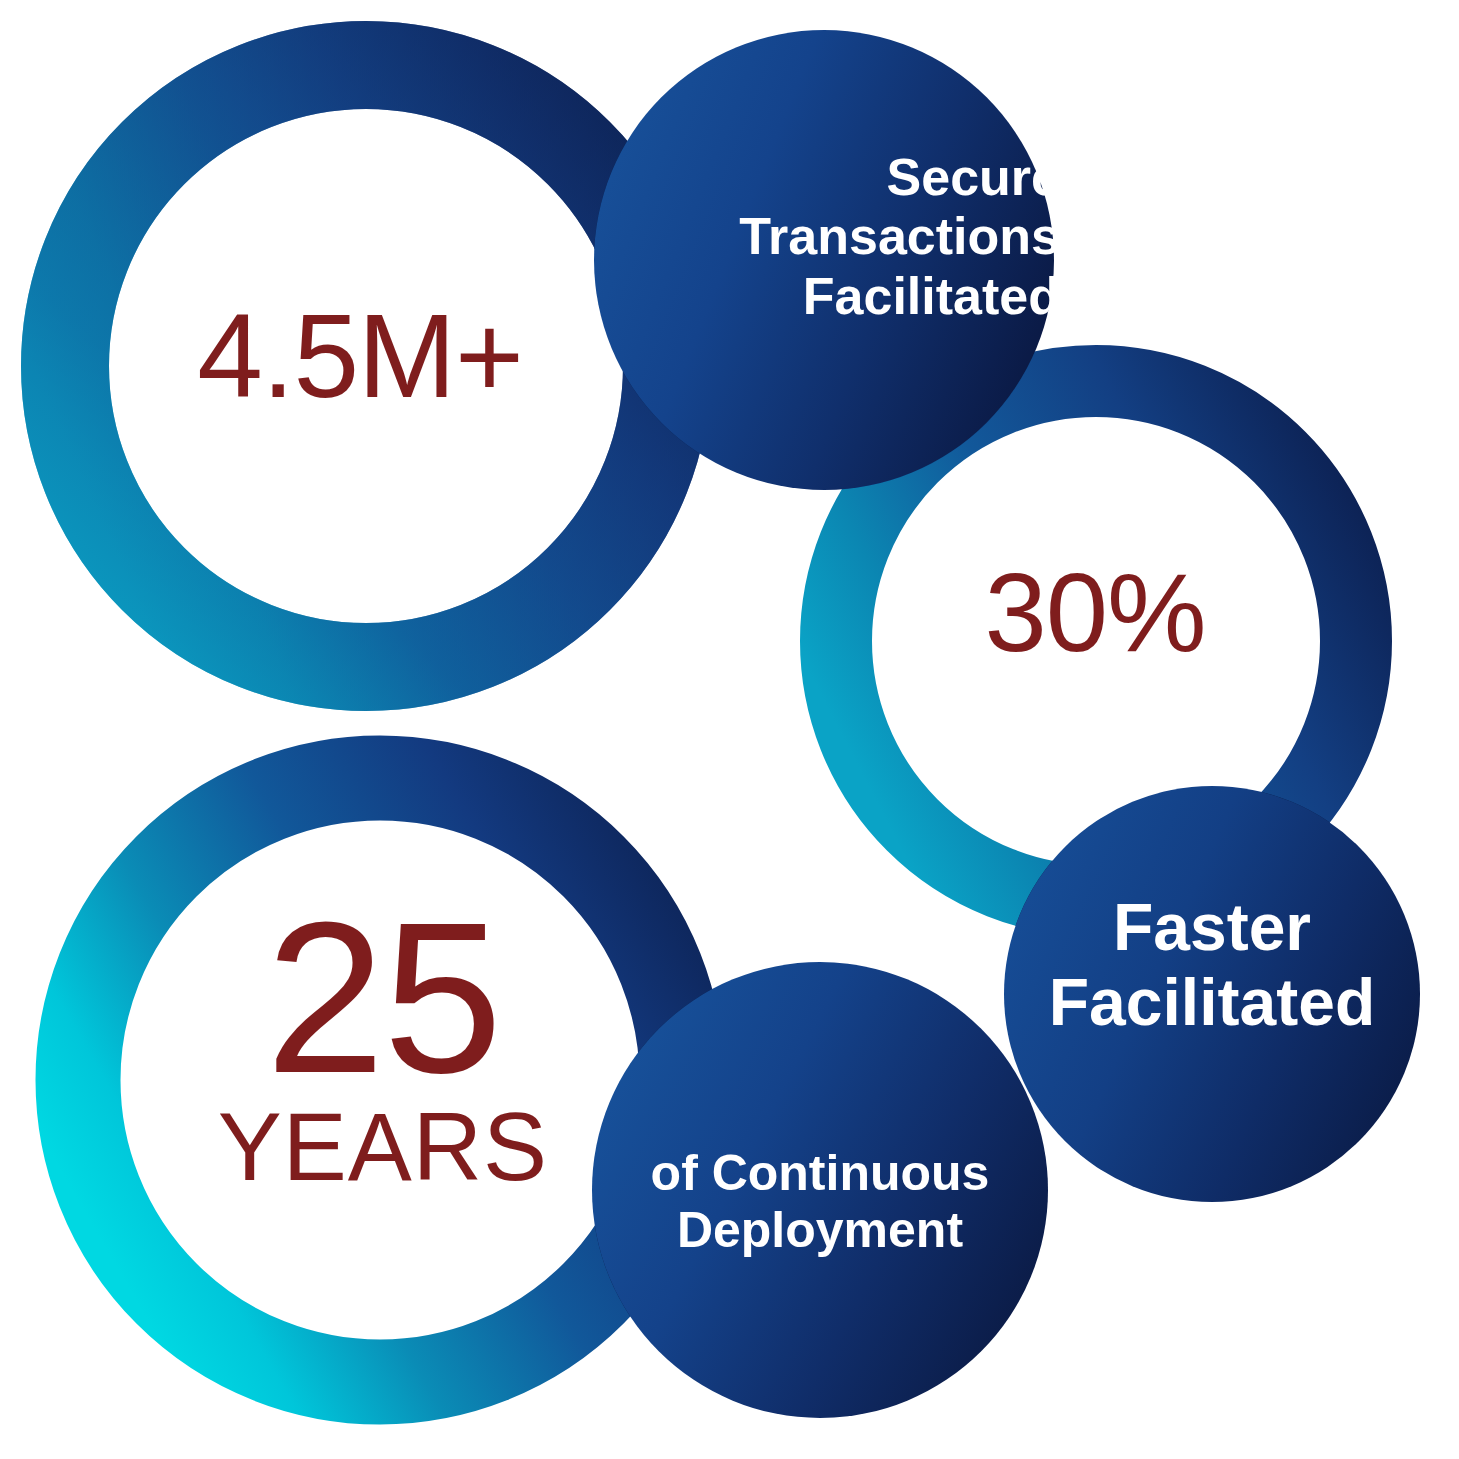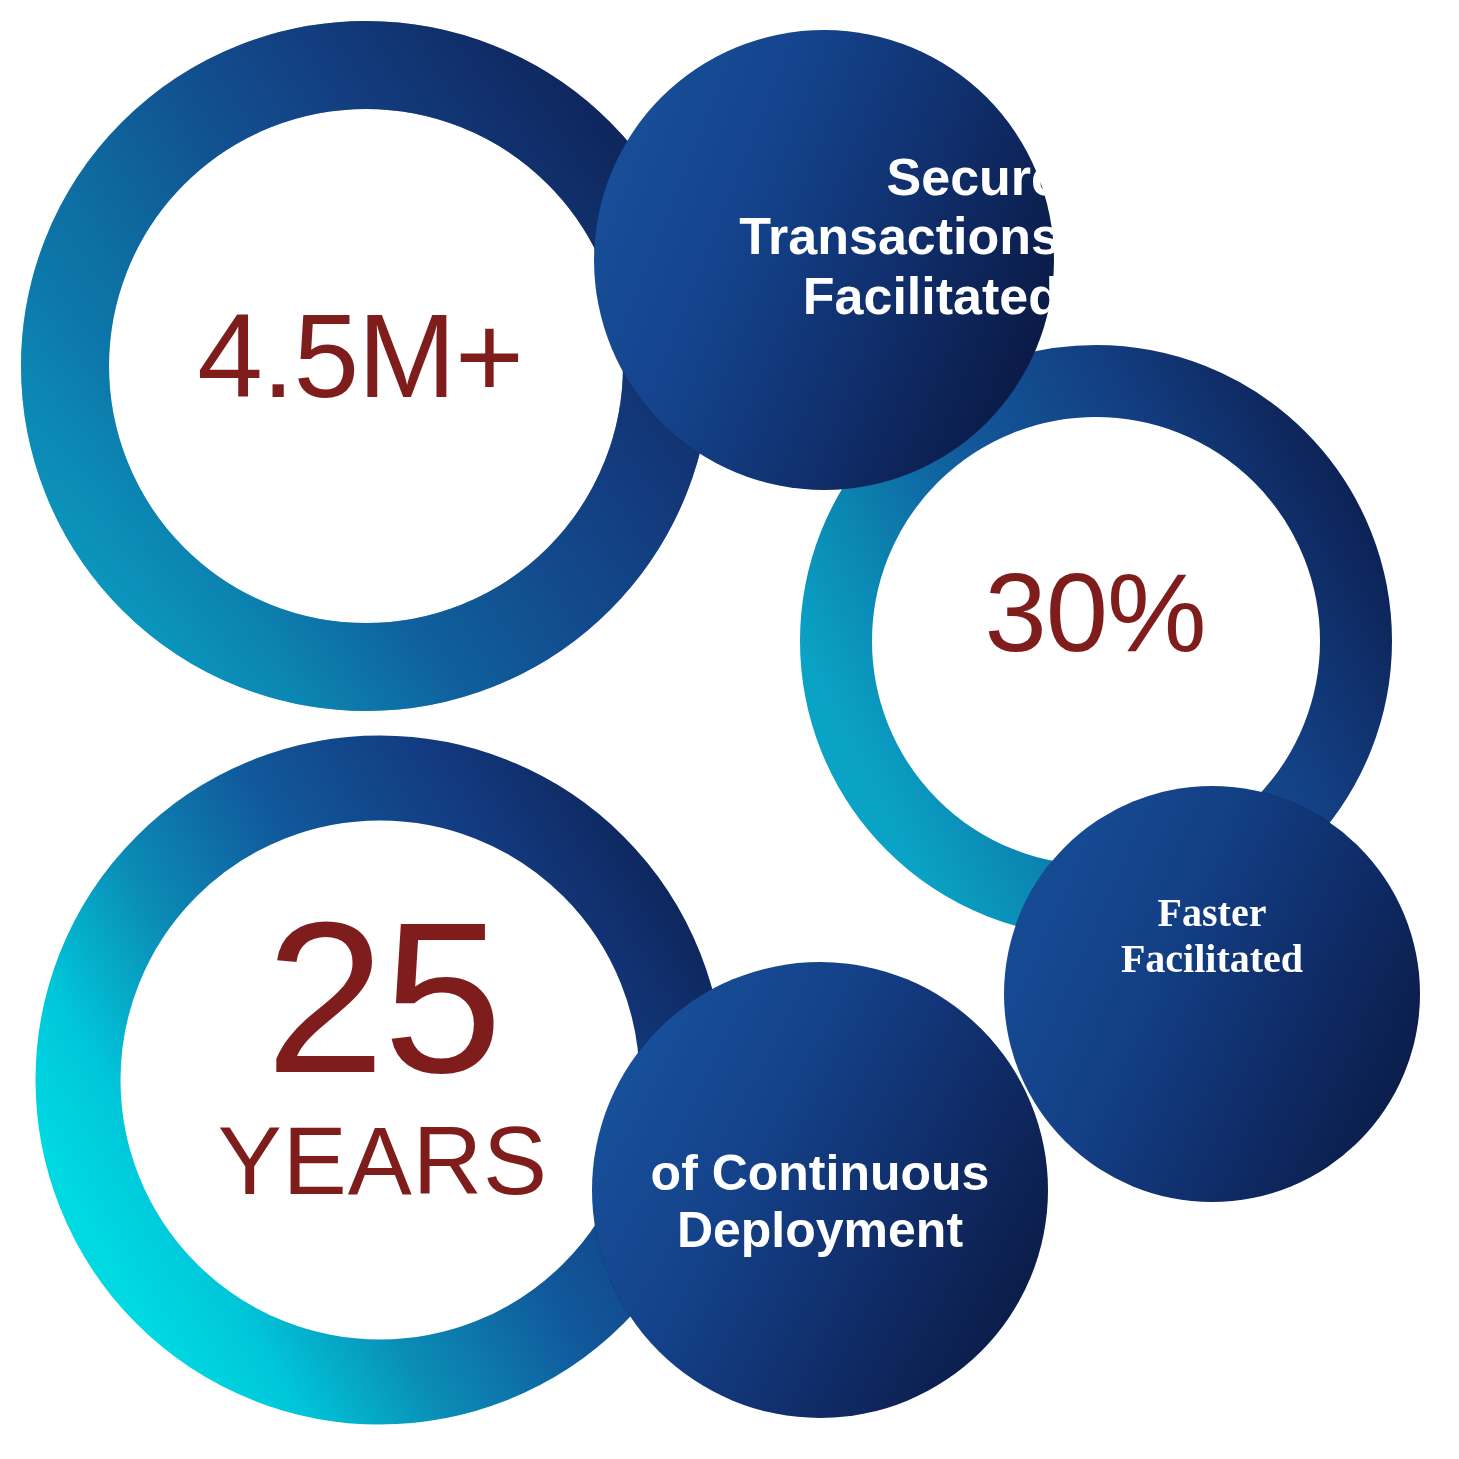--- a/index.html
+++ b/index.html
@@ -53,38 +53,37 @@
     left: 620px;  top: 148px;  width: 440px;
     font-size: 52px;
     text-align: right;
   }
   #value-deployment {
     left: 860px;  top: 560px;  width: 470px;
     font-size: 112px;
   }
   #label-deployment {
     left: 1022px; top: 890px;  width: 380px;
-    font-size: 40px;
-    font-family: Liberation Serif, serif;
+    font-size: 66px;
   }
   #value-years {
     left: 148px;  top: 899px;  width: 470px;
   }
   #value-years .big {
     display: block;
     font-size: 215px;
     line-height: 0.92;
     letter-spacing: -0.01em;
   }
   #value-years .small {
     display: block;
     font-size: 96px;
     line-height: 1.0;
     letter-spacing: 0.01em;
-    margin-top: 16px;
+    margin-top: 2px;
   }
   #label-innovation {
     left: 608px;  top: 1145px; width: 424px;
     font-size: 50px;
   }
 </style>
 </head>
 <body>
 
 <div id="stage">

